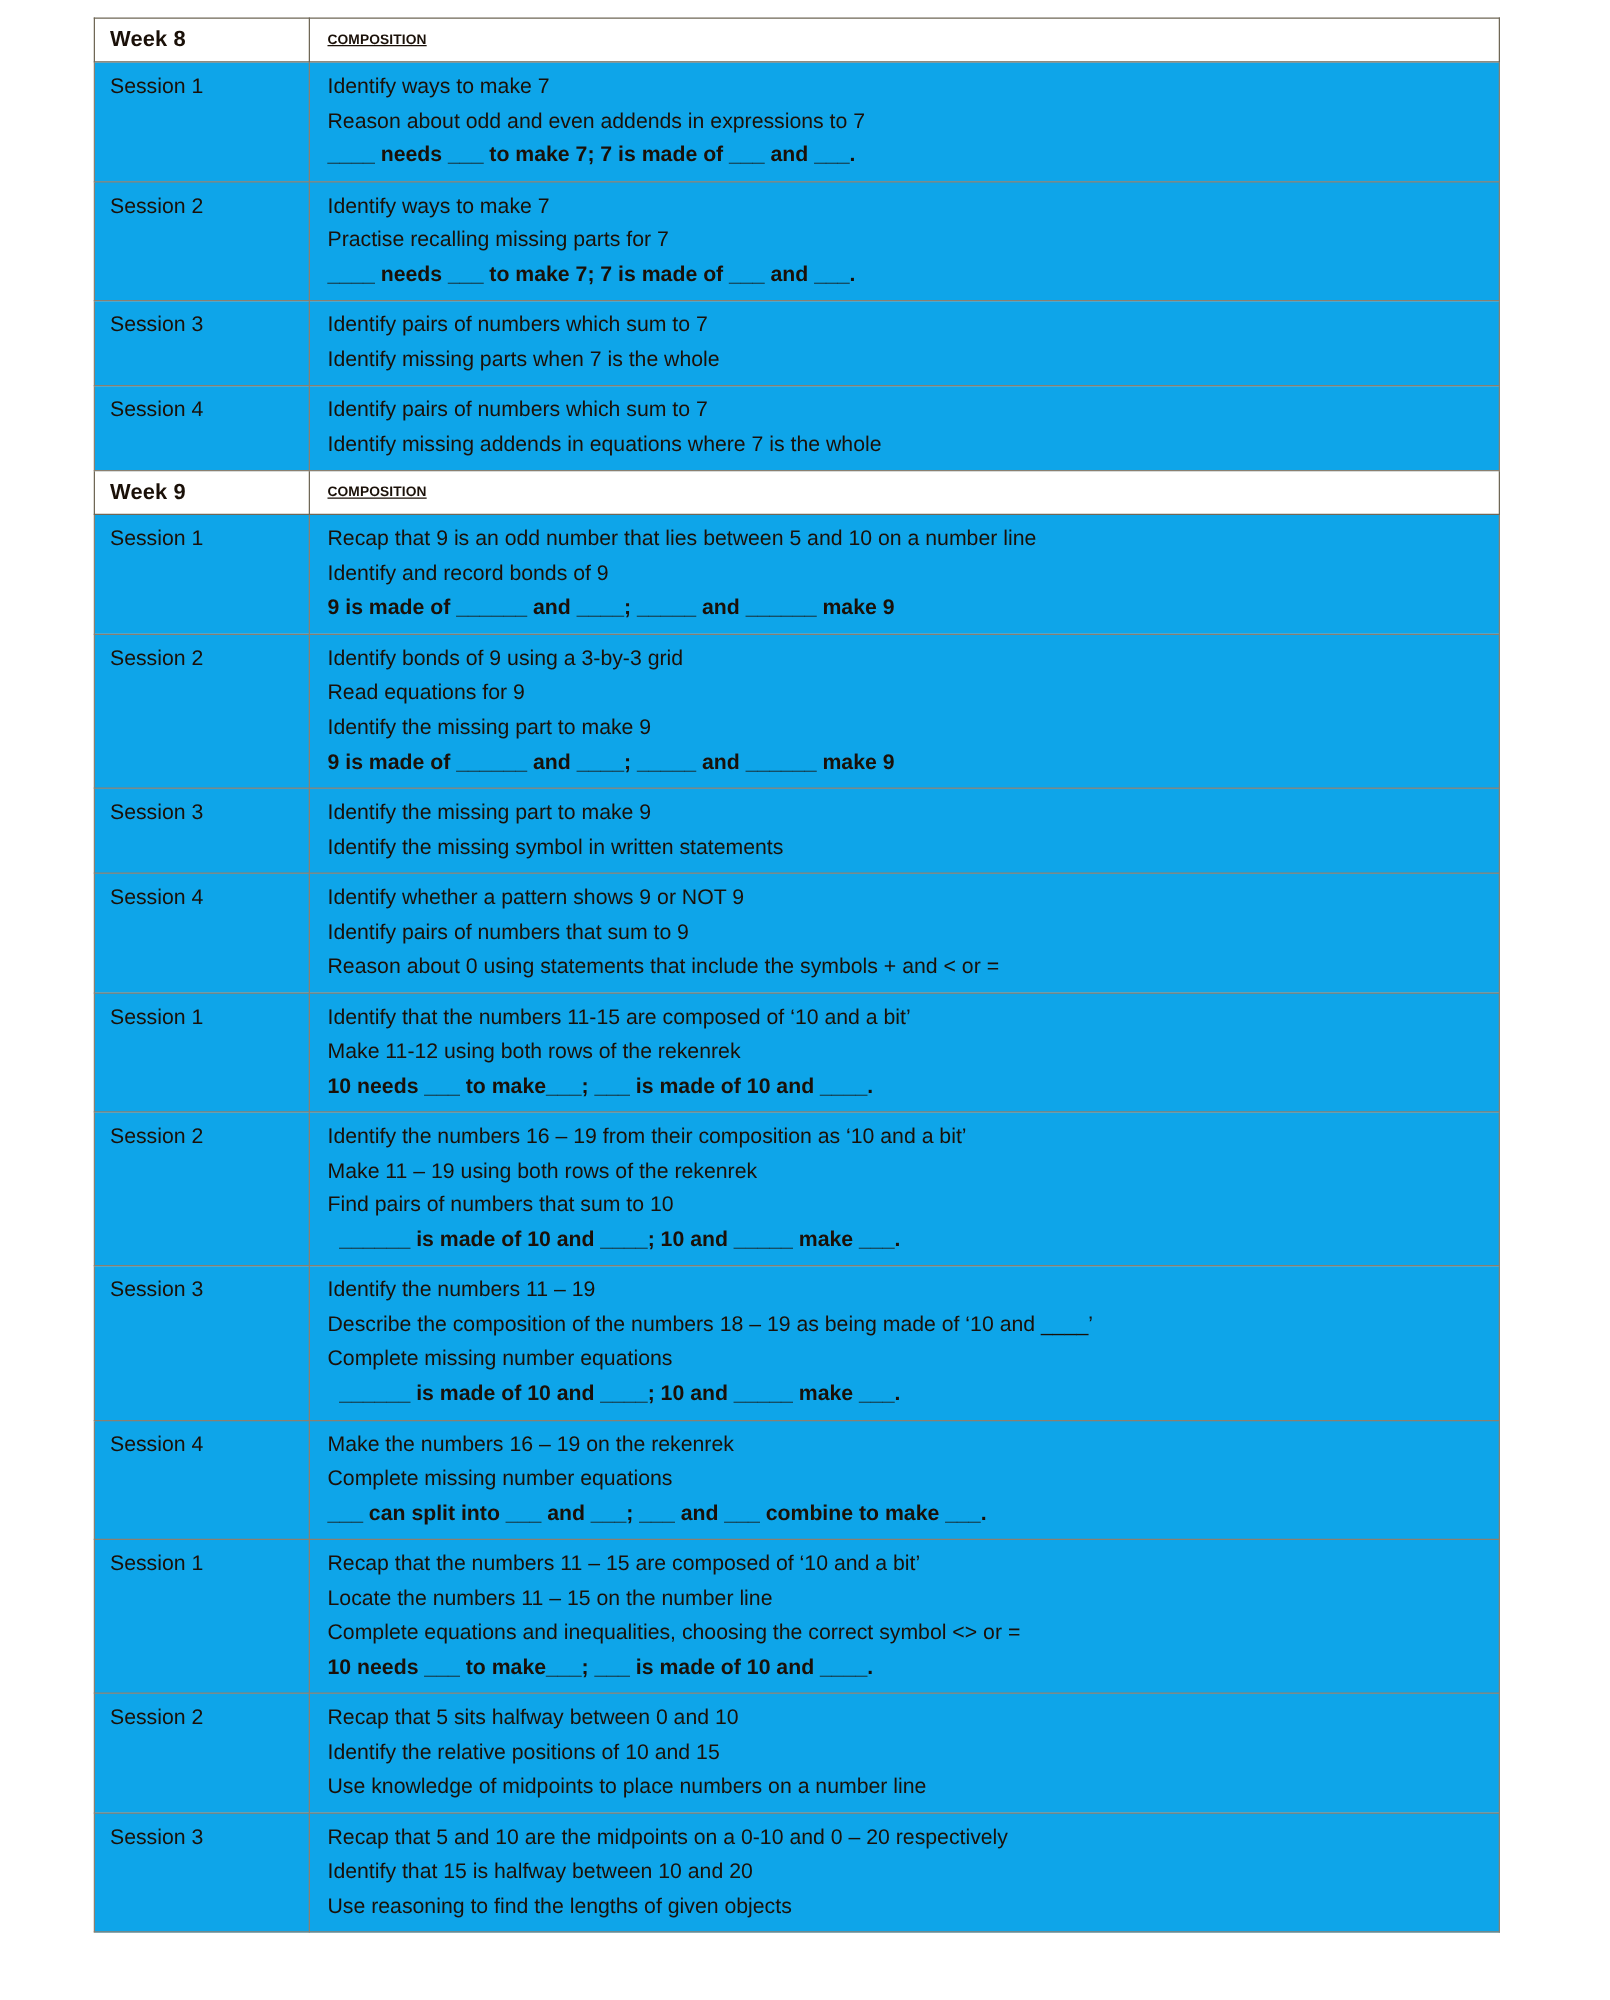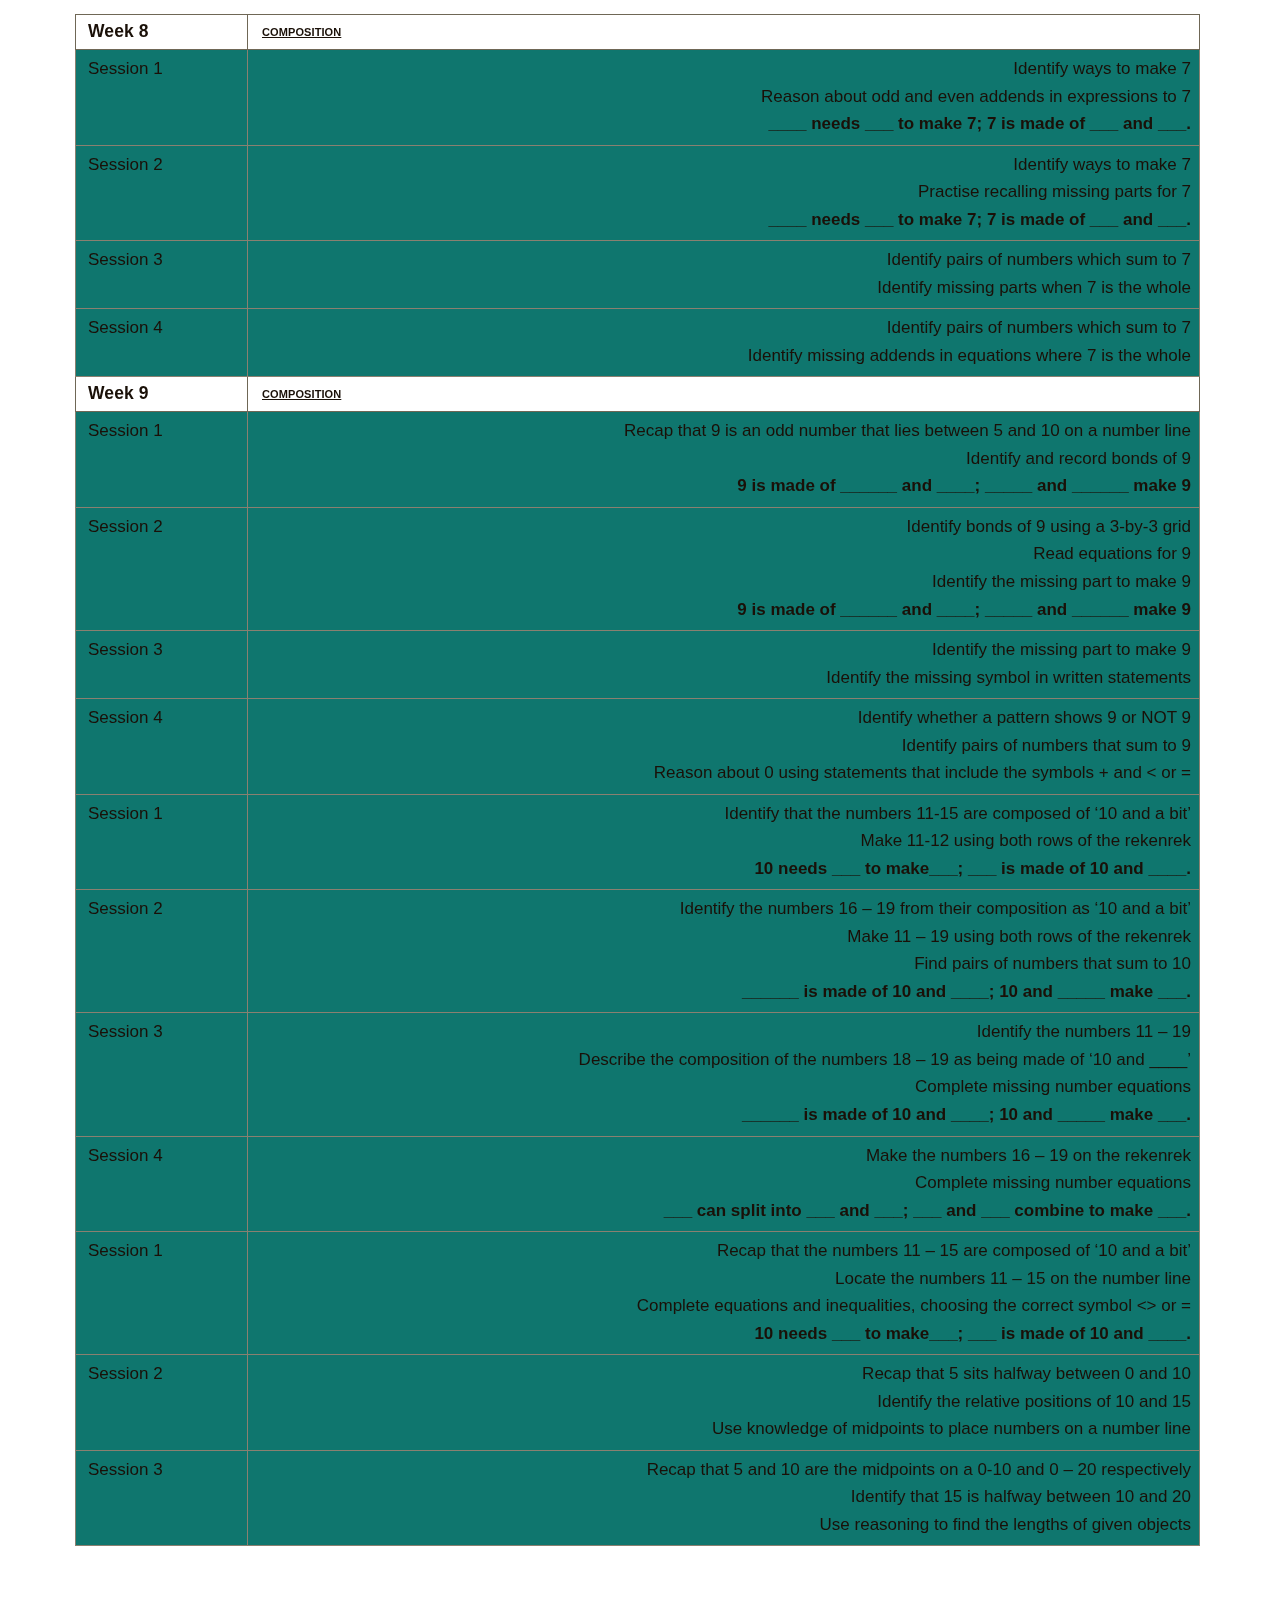--- a/index.html
+++ b/index.html
@@ -40,35 +40,34 @@
     padding: 6px 0 7px 12px;
     letter-spacing: 0.1px;
     vertical-align: middle;
   }
   tr.week-row > td.topic {
     padding-left: 14px;
     font-size: 11px;
     text-decoration: underline;
   }
   tr.session-row > td {
-    background: #0f766e;
+    background: #0ea5e9;
     border-top: 1px solid #8a8070;
     border-bottom: 1px solid #8a8070;
     vertical-align: top;
     padding: 5px 0 7px 12px;
     font-size: 17px;
     line-height: 1.62;
   }
   tr.session-row > td.label {
     white-space: nowrap;
   }
   tr.session-row > td.detail {
     padding-left: 14px;
     padding-right: 8px;
-    text-align: right;
   }
   td.label, td.detail {
     border-left: 1px solid #8a8070;
     border-right: 1px solid #8a8070;
   }
   tr.week-row > td.label, tr.week-row > td.topic {
     border-left: 1px solid #6f6756;
     border-right: 1px solid #6f6756;
   }
   .line { display: block; white-space: pre-wrap; }

